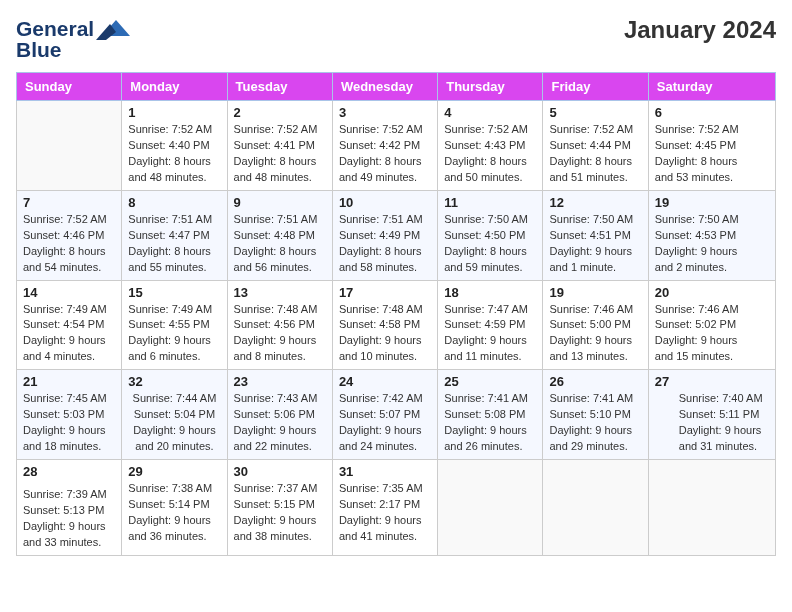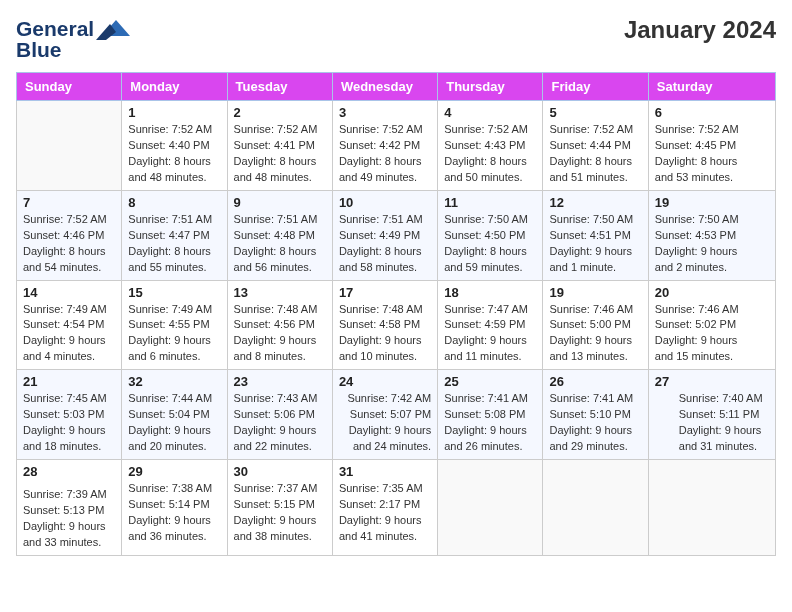--- a/index.html
+++ b/index.html
@@ -257,35 +257,35 @@
       <tr>
         <td>
           <span class="day-num">21</span>
           <div class="day-info" style="white-space: pre-line;">Sunrise: 7:45 AM
 Sunset: 5:03 PM
 Daylight: 9 hours
 and 18 minutes.</div>
         </td>
         <td>
           <span class="day-num">32</span>
-          <div class="day-info" style="white-space: pre-line;">Sunrise: 7:44 AM
+          <div class="day-info" style="white-space: pre-line; text-align: center;">Sunrise: 7:44 AM
 Sunset: 5:04 PM
 Daylight: 9 hours
 and 20 minutes.</div>
         </td>
         <td>
           <span class="day-num">23</span>
           <div class="day-info" style="white-space: pre-line;">Sunrise: 7:43 AM
 Sunset: 5:06 PM
 Daylight: 9 hours
 and 22 minutes.</div>
         </td>
         <td>
           <span class="day-num">24</span>
-          <div class="day-info" style="white-space: pre-line; text-align: right;">Sunrise: 7:42 AM
+          <div class="day-info" style="white-space: pre-line;">Sunrise: 7:42 AM
 Sunset: 5:07 PM
 Daylight: 9 hours
 and 24 minutes.</div>
         </td>
         <td>
           <span class="day-num">25</span>
           <div class="day-info" style="white-space: pre-line;">Sunrise: 7:41 AM
 Sunset: 5:08 PM
 Daylight: 9 hours
 and 26 minutes.</div>

